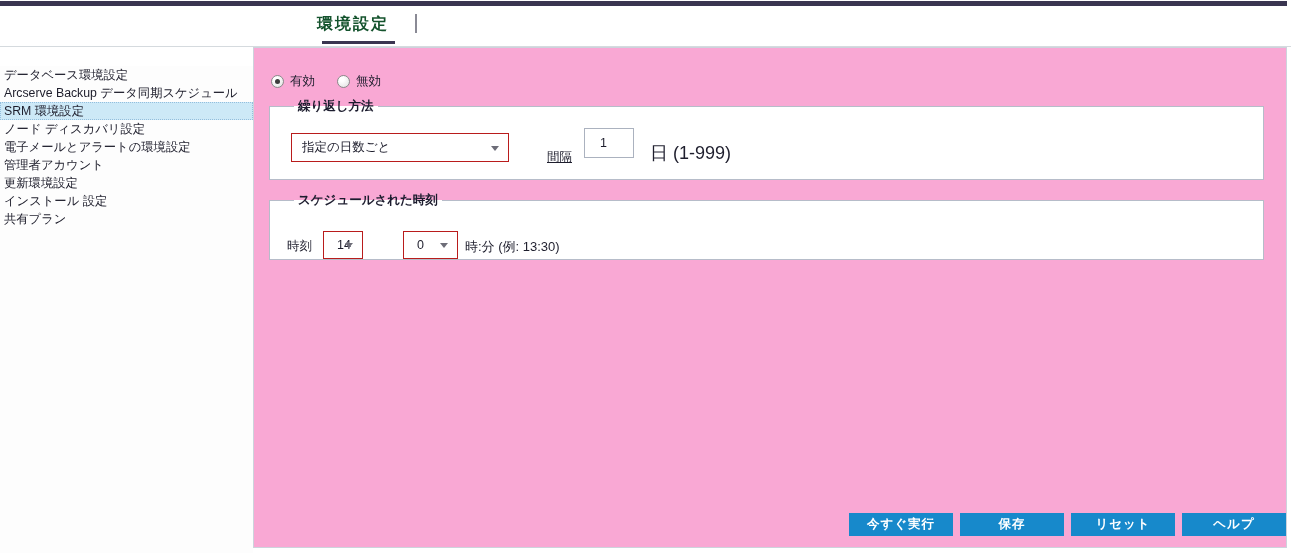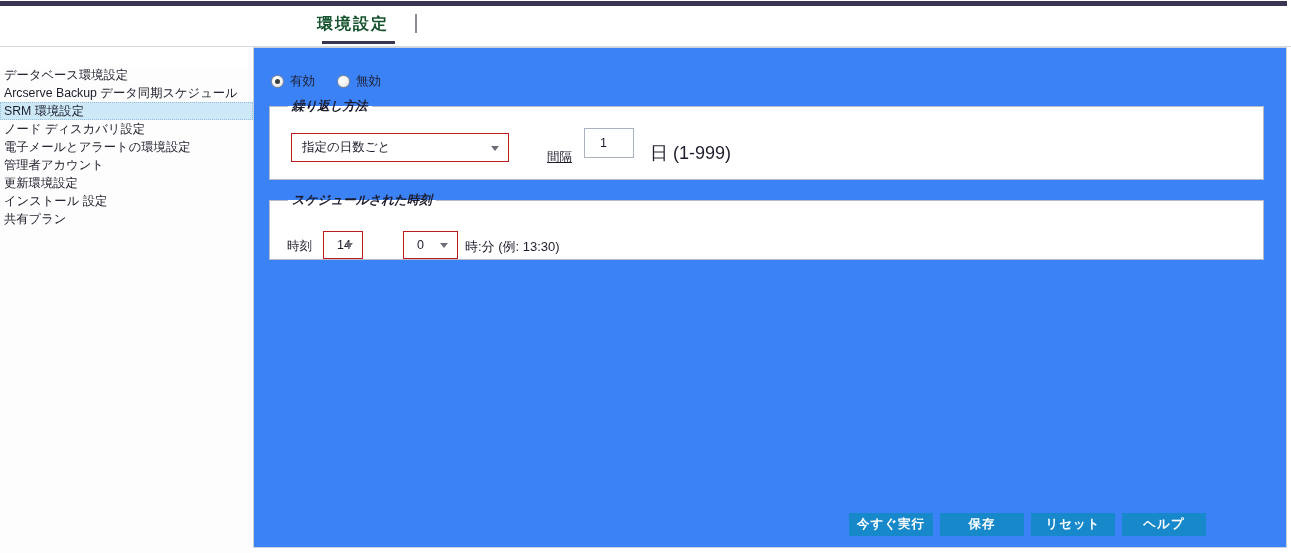--- a/index.html
+++ b/index.html
@@ -51,21 +51,21 @@
   }
   .sidebar-item.selected {
     background: #cde9f7;
     outline: 1px dotted #93bedd;
     outline-offset: -1px;
   }
   
   .panel {
     position: absolute; left: 253px; top: 47px;
     width: 1034px; height: 501px;
-    background: #3b82f6;
+    background: #f9a8d4;
     border: 1px solid #cdd3dc;
   }
   
   .radio-row {
     position: absolute; left: 17px; top: 25px;
     display: flex; align-items: center; gap: 22px;
     font-size: 12.5px;
   }
   .radio-option { display: flex; align-items: center; gap: 6px; cursor: pointer; }
   .radio-circle {
@@ -79,24 +79,23 @@
     left: 3px; top: 3px; width: 5px; height: 5px;
     border-radius: 50%; background: #3d3d3d;
   }
   
   fieldset {
     position: absolute;
     border: 1px solid #b6bcc9;
     background: #ffffff;
   }
   fieldset legend {
-    margin-left: 18px; padding: 0 4px;
+    margin-left: 24px; padding: 0 4px;
     font-size: 12.5px; font-weight: bold; color: #1c1c2e;
     white-space: nowrap;
-    font-style: italic;
   }
   .fs-repeat   { left: 15px; top: 50px;  width: 995px; height: 82px; }
   .fs-schedule { left: 15px; top: 144px; width: 995px; height: 68px; }
   
   .combo {
     position: absolute;
     border: 1px solid #b91c1c; background: #ffffff;
     font-size: 12.5px; color: #1e1e2d;
     cursor: pointer; display: flex; align-items: center;
   }
@@ -138,21 +137,21 @@
   .time-hint {
     position: absolute; left: 195px; top: 29px;
     font-size: 13px; white-space: nowrap;
   }
   
   .button-row {
     position: absolute; left: 595px; top: 465px;
     display: flex; gap: 7px;
   }
   .action-button {
-    width: 84px; height: 23px;
+    width: 104px; height: 23px;
     background: #1789cb; color: #ffffff;
     border: none; font-family: inherit;
     font-size: 12.5px; font-weight: bold;
     letter-spacing: 1px;
     display: flex; align-items: center; justify-content: center;
     cursor: pointer; white-space: nowrap;
   }
 </style>
 </head>
 <body>

